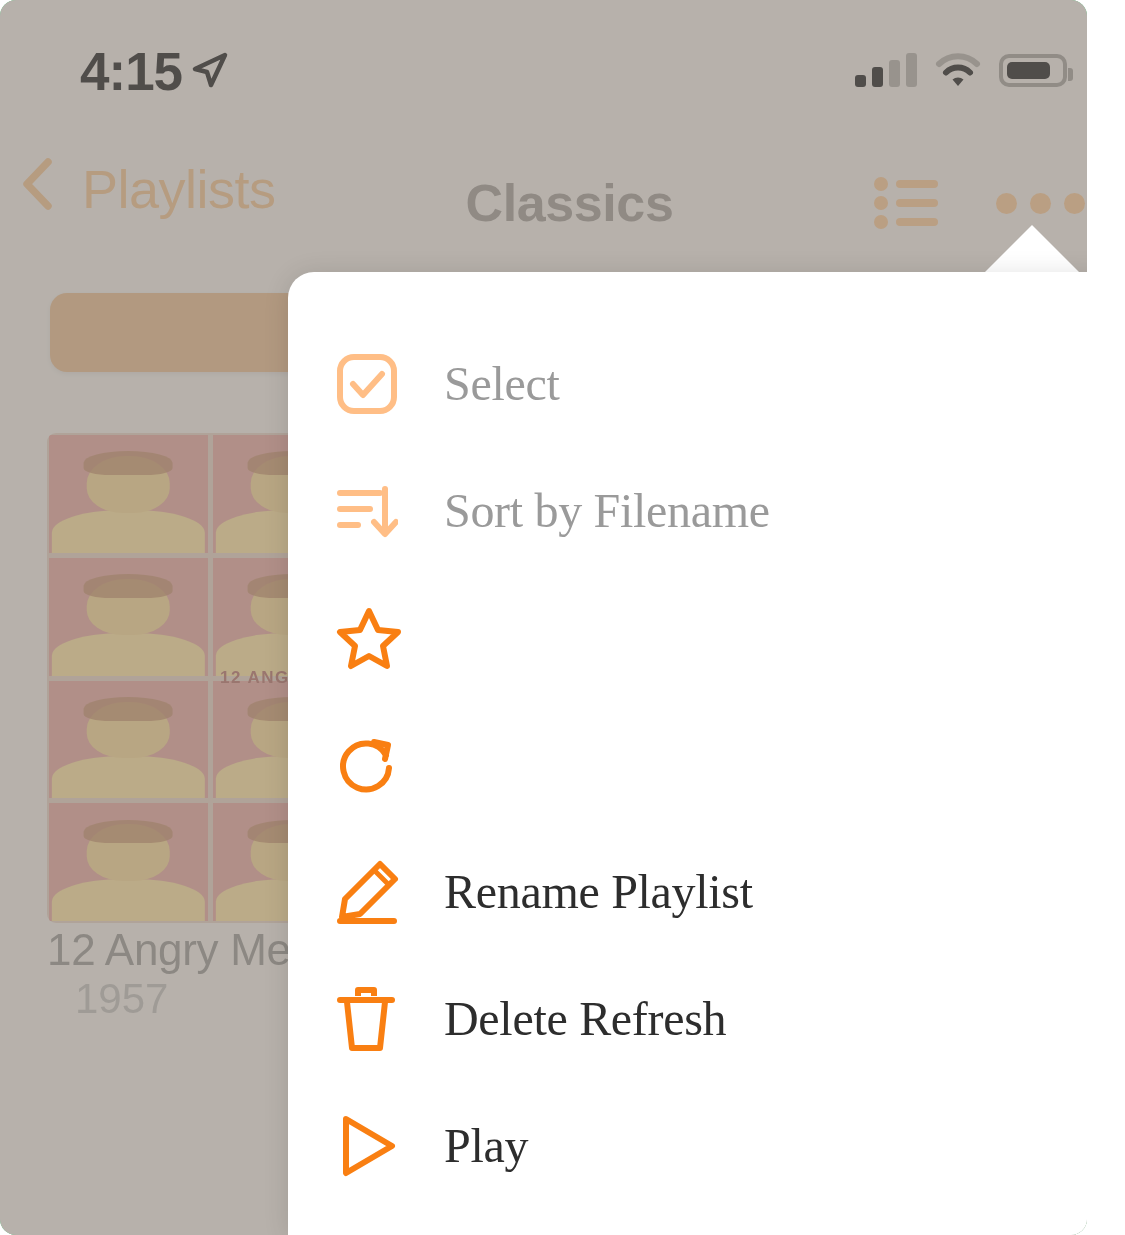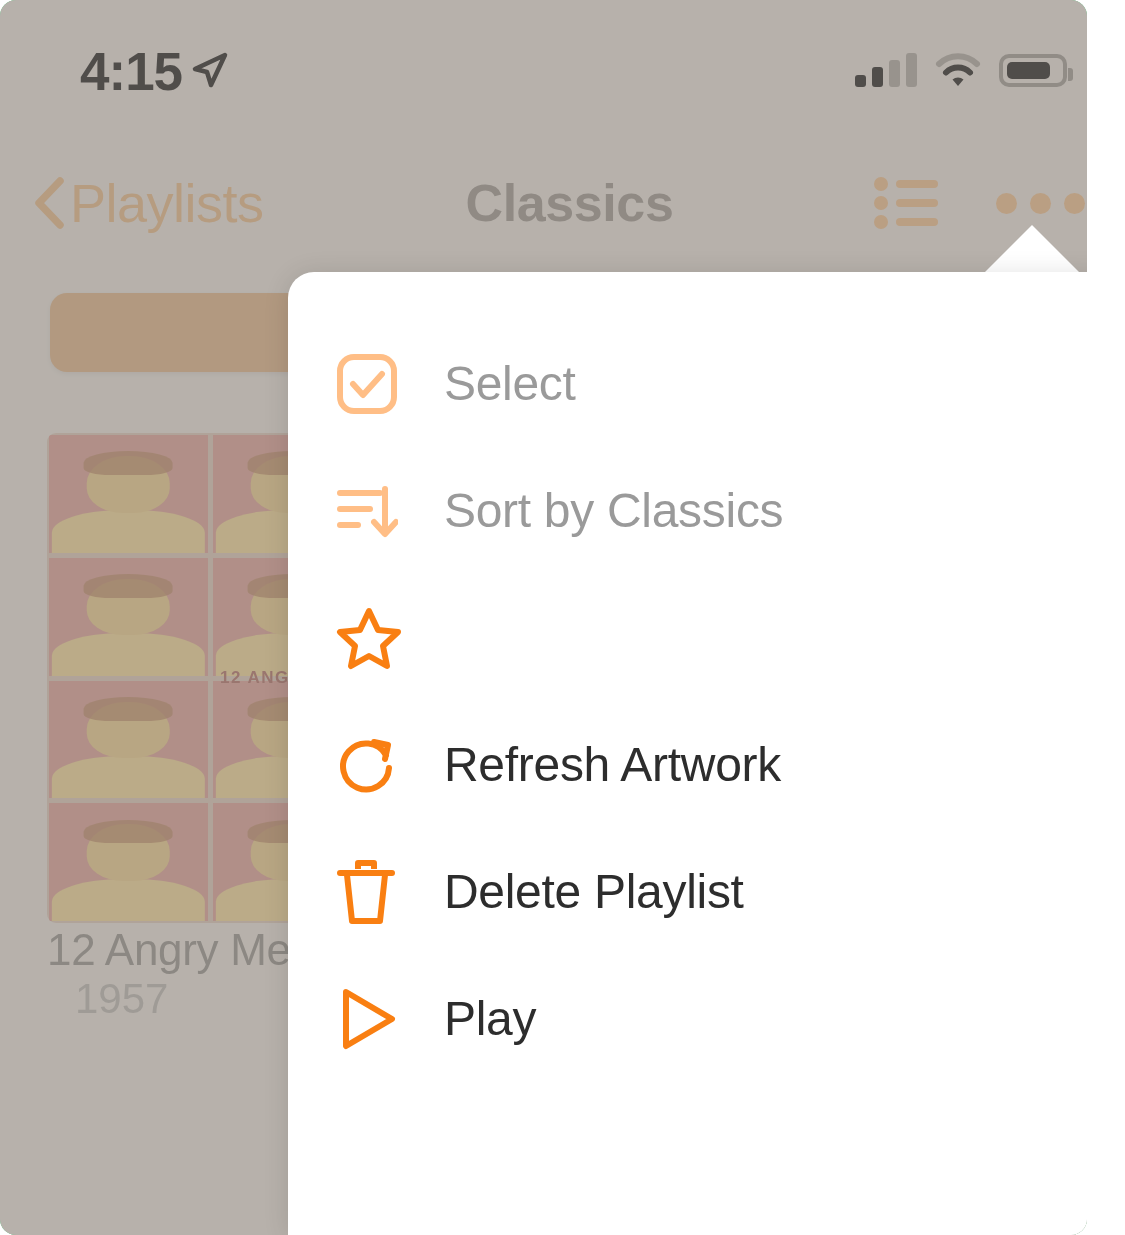--- a/index.html
+++ b/index.html
@@ -108,26 +108,26 @@
   
   #nav-bar {
     position: absolute;
     top: 158px;
     left: 0;
     width: 1125px;
     height: 90px;
   }
   #back-button {
     position: absolute;
-    left: 32px;
+    left: 20px;
     top: 0;
     height: 90px;
     display: flex;
-    align-items: center;
-    gap: 4px;
+    align-items: flex-start;
+    gap: 28px;
   }
   #back-chevron { width: 34px; height: 52px; }
   #back-label {
     font-size: 54px;
     color: #d6a877;
     letter-spacing: -0.5px;
   }
   #nav-title {
     position: absolute;
     left: 14px; right: 0;
@@ -284,20 +284,21 @@
   #popover {
     position: absolute;
     left: 288px;
     top: 272px;
     width: 837px;
     height: 963px;
     background: #ffffff;
     border-radius: 26px 26px 0 0;
     box-shadow: 0 2px 26px rgba(0,0,0,0.12);
     overflow: hidden;
+    font-family: Liberation Serif, serif;
   }
   #menu-list {
     position: relative;
     padding-top: 48px;
   }
   .menu-item {
     display: flex;
     align-items: center;
     height: 127px;
     padding-left: 48px;
@@ -474,51 +475,60 @@
       <div class="menu-item disabled">
         <span class="menu-icon">
           <svg width="62" height="62" viewBox="0 0 62 62">
             <path d="M4 13 H44" stroke="#FFBE86" stroke-width="6" stroke-linecap="round"></path>
             <path d="M4 29 H34" stroke="#FFBE86" stroke-width="6" stroke-linecap="round"></path>
             <path d="M4 45 H22" stroke="#FFBE86" stroke-width="6" stroke-linecap="round"></path>
             <path d="M49 9 V53" stroke="#FFBE86" stroke-width="6" stroke-linecap="round"></path>
             <path d="M38 42 L49 54 L60 42" fill="none" stroke="#FFBE86" stroke-width="6" stroke-linecap="round" stroke-linejoin="round"></path>
           </svg>
         </span>
-        <span class="menu-label">Sort by Classics</span>
+        <span class="menu-label">Sort by Filename</span>
       </div>
 
       <div class="menu-item">
         <span class="menu-icon">
           <svg width="66" height="66" viewBox="0 0 66 66">
             <path d="M33 6 L42 25 L62 27 L47 41 L51 61 L33 51 L15 61 L19 41 L4 27 L24 25 Z" fill="none" stroke="#F97F12" stroke-width="6" stroke-linejoin="round"></path>
           </svg>
         </span>
       </div>
 
       <div class="menu-item">
         <span class="menu-icon">
           <svg width="64" height="64" viewBox="0 0 64 64">
             <path d="M50 22 A23 23 0 1 0 53 35" fill="none" stroke="#F97F12" stroke-width="6" stroke-linecap="round"></path>
             <path d="M38 9 L52 12 L49 26" fill="none" stroke="#F97F12" stroke-width="6" stroke-linecap="round" stroke-linejoin="round"></path>
           </svg>
         </span>
-        <span class="menu-label">Refresh Artwork</span>
-      </div>
-
+      </div>
+
+      <div class="menu-item">
+        <span class="menu-icon">
+          <svg width="66" height="66" viewBox="0 0 66 66">
+            <path d="M44 5 L59 20 L24 55 L6 58 L9 40 Z" fill="none" stroke="#F97F12" stroke-width="6" stroke-linejoin="round"></path>
+            <path d="M38 11 L53 26" stroke="#F97F12" stroke-width="5"></path>
+            <path d="M4 62 H58" stroke="#F97F12" stroke-width="6" stroke-linecap="round"></path>
+          </svg>
+        </span>
+        <span class="menu-label">Rename Playlist</span>
+      </div>
 
       <div class="menu-item">
         <span class="menu-icon">
           <svg width="60" height="66" viewBox="0 0 60 66">
             <path d="M22 10 V4 H38 V10" fill="none" stroke="#F97F12" stroke-width="6" stroke-linejoin="round"></path>
             <path d="M4 14 H56" stroke="#F97F12" stroke-width="6" stroke-linecap="round"></path>
             <path d="M11 16 L16 62 H44 L49 16" fill="none" stroke="#F97F12" stroke-width="6" stroke-linejoin="round"></path>
           </svg>
         </span>
-        <span class="menu-label">Delete Playlist</span>
+        <span class="menu-label">Delete Refresh</span>
       </div>
 
       <div class="menu-item">
         <span class="menu-icon">
           <svg width="62" height="66" viewBox="0 0 62 66">
             <path d="M10 6 L56 33 L10 60 Z" fill="none" stroke="#F97F12" stroke-width="6" stroke-linejoin="round"></path>
           </svg>
         </span>
         <span class="menu-label">Play</span>
       </div>

